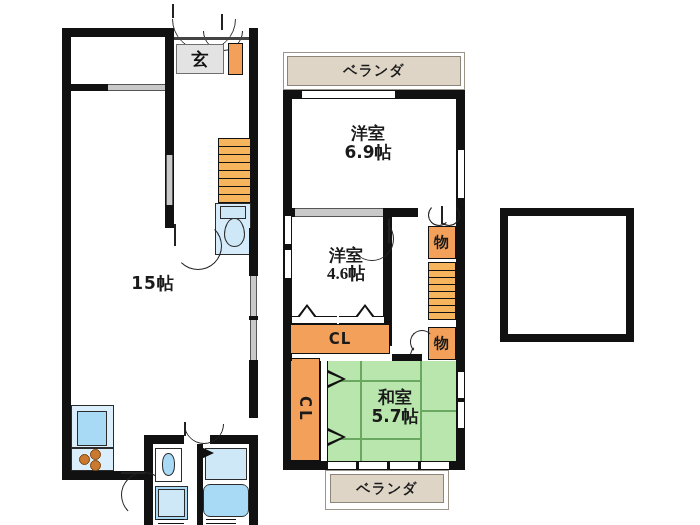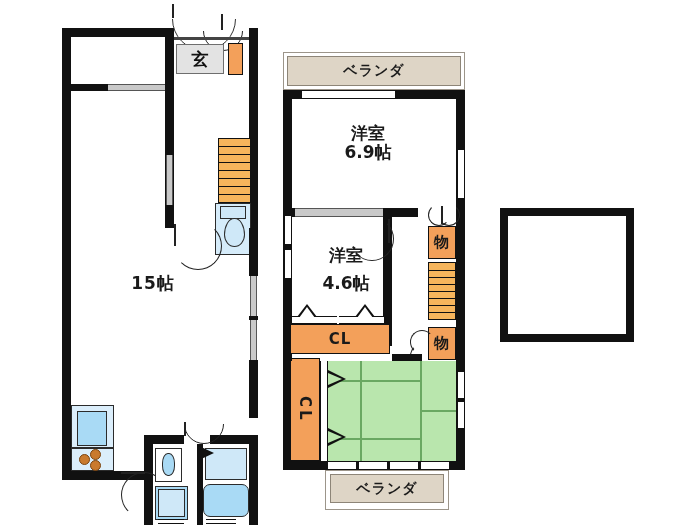--- a/index.html
+++ b/index.html
@@ -204,21 +204,21 @@
   <div class="w" style="left:383px;top:208px;width:9px;height:110px;"></div>
   <div class="w" style="left:383px;top:318px;width:9px;height:28px;"></div>
 
   <div class="arc" style="left:350px;top:217px;width:42px;height:42px;
               clip-path:polygon(0 0,100% 0,100% 100%,0 100%);
               border-left-color:transparent;border-top-color:transparent;"></div>
   <div class="leaf" style="left:388px;top:219px;width:2px;height:24px;"></div>
 
   <div class="room-label lbl-mid" style="left:303px;top:246px;width:86px;">
     <div>洋室</div>
-    <div style="margin-top:10px;">4.6帖</div>
+    <div style="margin-top:1px;font-family:Liberation Serif, serif;">4.6帖</div>
   </div>
 
   <div class="win-v" style="left:284px;top:216px;width:8px;height:28px;"></div>
   <div class="win-v" style="left:284px;top:250px;width:8px;height:28px;"></div>
 
   <div class="w" style="left:283px;top:318px;width:9px;height:6px;"></div>
   <div class="win-h" style="left:292px;top:316px;width:45px;height:8px;"></div>
   <div class="win-h" style="left:339px;top:316px;width:45px;height:8px;"></div>
   <div class="tri" style="left:297px;top:304px;border-left:10px solid transparent;
               border-right:10px solid transparent;border-bottom:13px solid #111;"></div>
@@ -273,20 +273,24 @@
   <div class="w" style="left:283px;top:354px;width:9px;height:7px;"></div>
 
   <div class="tatami" style="left:322px;top:361px;width:134px;height:100px;"></div>
 
   <div class="tatami-line" style="left:360px;top:361px;width:1.6px;height:100px;"></div>
   <div class="tatami-line" style="left:420px;top:361px;width:1.6px;height:100px;"></div>
   <div class="tatami-line" style="left:322px;top:380px;width:98px;height:1.6px;"></div>
   <div class="tatami-line" style="left:322px;top:438px;width:98px;height:1.6px;"></div>
   <div class="tatami-line" style="left:420px;top:410px;width:36px;height:1.6px;"></div>
 
+  <div class="room-label lbl-mid" style="left:352px;top:388px;width:86px;">
+    <div>和室</div>
+    <div style="margin-top:1px;">5.7帖</div>
+  </div>
 
   <div class="win-v" style="left:320px;top:361px;width:8px;height:100px;"></div>
   <div class="tri" style="left:328px;top:370px;border-top:9px solid transparent;
               border-bottom:9px solid transparent;border-left:18px solid #111;"></div>
   <div class="tri" style="left:328px;top:373px;border-top:6px solid transparent;
               border-bottom:6px solid transparent;border-left:14px solid #b9e6ad;"></div>
   <div class="tri" style="left:328px;top:428px;border-top:9px solid transparent;
               border-bottom:9px solid transparent;border-left:18px solid #111;"></div>
   <div class="tri" style="left:328px;top:431px;border-top:6px solid transparent;
               border-bottom:6px solid transparent;border-left:14px solid #b9e6ad;"></div>

